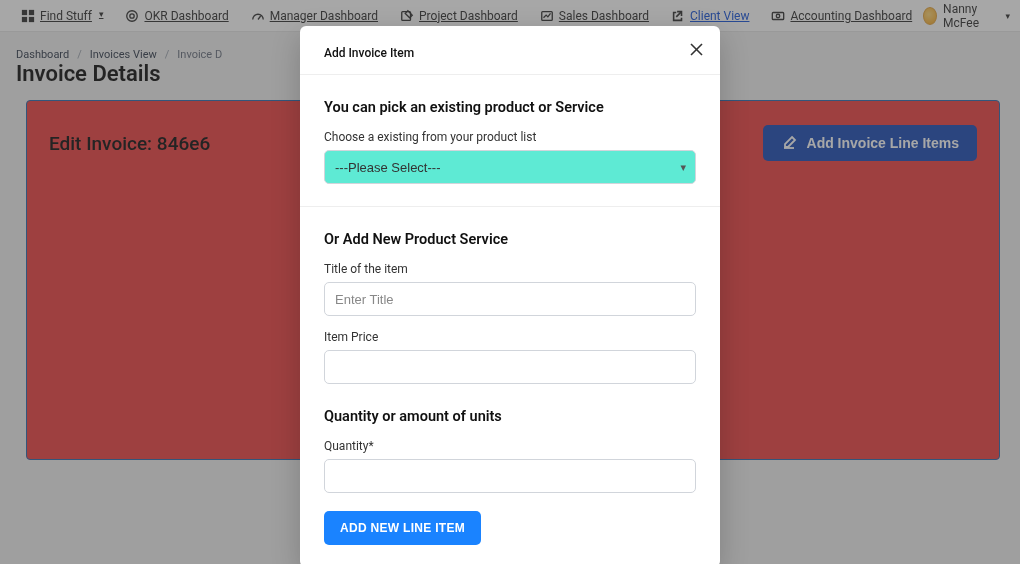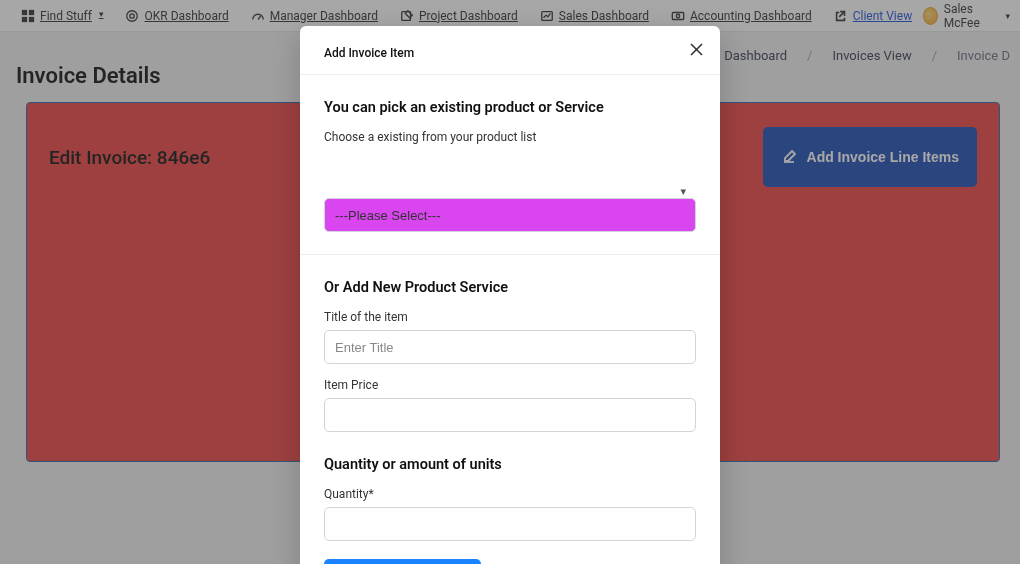--- a/index.html
+++ b/index.html
@@ -9,41 +9,41 @@
   .topnav { height: 32px; background: #fff; border-bottom: 1px solid #e5e5e5; display: flex; align-items: center; padding: 0 10px; font-size: 12px; color: #333; }
   .nav-item { display: inline-flex; align-items: flex-start; gap: 5px; padding: 4px 10px; border: 1px solid transparent; border-radius: 4px; cursor: pointer; white-space: nowrap; text-decoration: underline; }
   .nav-item.active { color: #1a56db; }
   .nav-right { margin-left: auto; display: flex; align-items: center; gap: 6px; }
   .avatar { width: 18px; height: 18px; border-radius: 50%; background: radial-gradient(circle at 40% 40%, #ffd77a, #f5a623); display:inline-block; position:relative; border:1px solid #e2a23a; }
   .avatar::after{content:"";position:absolute;top:-2px;left:3px;right:3px;height:4px;border-radius:2px 2px 0 0;}
   .caret { font-size: 9px; margin-left: 2px; }
 
   
   .page { padding: 16px 10px 10px 16px; }
-  .breadcrumb { font-size: 13px; color: #6b7280; display: flex; gap: 20px; align-items: center; justify-content: flex-end; }
+  .breadcrumb { font-size: 11px; color: #6b7280; display: flex; gap: 8px; align-items: center; }
   .breadcrumb a { color: #374151; text-decoration: none; }
   .breadcrumb .sep { color: #9ca3af; }
   .page-title { font-size: 22px; font-weight: 600; margin-top: 0; color:#111; }
 
   .panel { margin: 14px 10px 10px 10px; border: 1px solid #2b6cb0; border-radius: 4px; background: #ef4444; min-height: 360px; padding: 24px 22px; position: relative; }
   .panel-header { display: flex; align-items: center; justify-content: space-between; }
   .panel-title { font-size: 19px; font-weight: 500; color: #111; }
-  .btn-primary-dark { background: #1e4db7; color: #fff; border: none; border-radius: 5px; padding: 22px 18px; font-size: 14px; font-weight: 600; display: inline-flex; align-items: center; gap: 10px; cursor: pointer; }
+  .btn-primary-dark { background: #1e4db7; color: #fff; border: none; border-radius: 5px; padding: 10px 18px; font-size: 14px; font-weight: 600; display: inline-flex; align-items: center; gap: 10px; cursor: pointer; }
 
   
   .overlay { position: absolute; inset: 0; background: rgba(60,60,60,0.45); display: flex; align-items: flex-start; justify-content: center; }
 
   .modal { width: 420px; margin-top: 26px; background: #fff; border-radius: 6px; box-shadow: 0 10px 30px rgba(0,0,0,0.2); padding: 20px 24px 22px 24px; position: relative; }
   .modal h2 { font-size: 12px; font-weight: 500; margin-bottom: 14px; }
   .modal .close { position: absolute; top: 16px; right: 16px; cursor: pointer; color: #333; }
   .modal hr { border: none; border-top: 1px solid #eee; margin: 0 -24px; }
   .section-label { font-size: 14.5px; font-weight: 600; margin-top: 24px; margin-bottom: 14px; color:#111; }
   .field-label { font-size: 12px; color: #333; margin-bottom: 6px; }
   .input, .select { width: 100%; height: 34px; border: 1px solid #d1d5db; border-radius: 5px; padding: 0 10px; font-size: 13px; color: #333; background:#fff; }
-  .select { appearance: none; background: #d946ef; margin-top: 48px; }
+  .select { appearance: none; background: #5eead4; }
   .select-wrap { position: relative; }
   .select-wrap .chev { position: absolute; right: 10px; top: 50%; transform: translateY(-50%); pointer-events: none; color:#555; font-size:11px;}
   .modal hr.div { margin-top: 22px; }
   .btn-blue { margin-top: 18px; background: #1a83ff; color: #fff; border: none; border-radius: 5px; padding: 10px 16px; font-size: 12px; font-weight: 700; letter-spacing: .3px; cursor: pointer; }
   ::placeholder { color: #888; }
 
   
   .cursor-deco { position: absolute; left: 620px; top: 260px; pointer-events: none; }
 
   svg { display: block; }
@@ -86,39 +86,39 @@
       </svg>
     <span>Project Dashboard</span>
   </div>
   <div class="nav-item">
     <svg class="ico" viewBox="0 0 16 16" fill="none" stroke="currentColor" stroke-width="1.5">
         <rect x="2" y="3" width="12" height="10" rx="1"></rect>
         <path d="M4 10l3-3 2 2 3-4"></path>
       </svg>
     <span>Sales Dashboard</span>
   </div>
-  <div class="nav-item">
-    <svg class="ico" viewBox="0 0 16 16" fill="none" stroke="currentColor" stroke-width="1.5">
-        <rect x="1.5" y="4" width="13" height="8" rx="1"></rect>
-        <circle cx="8" cy="8" r="2"></circle>
-      </svg>
-    <span>Accounting Dashboard</span>
-  </div>
   <div class="nav-item active">
     <svg class="ico" viewBox="0 0 16 16" fill="none" stroke="currentColor" stroke-width="1.8">
         <path d="M7 3h5v5"></path>
         <path d="M12 3L6 9"></path>
         <path d="M12 10v3H3V4h3"></path>
       </svg>
     <span>Client View</span>
   </div>
+  <div class="nav-item">
+    <svg class="ico" viewBox="0 0 16 16" fill="none" stroke="currentColor" stroke-width="1.5">
+        <rect x="1.5" y="4" width="13" height="8" rx="1"></rect>
+        <circle cx="8" cy="8" r="2"></circle>
+      </svg>
+    <span>Accounting Dashboard</span>
+  </div>
 
   <div class="nav-right">
     <span class="avatar"></span>
-    <span>Sales McFee</span>
+    <span>Nanny McFee</span>
     <span class="caret">▾</span>
   </div>
 </div>
 
 <div class="page">
   <div class="breadcrumb">
     <a href="#">Dashboard</a>
     <span class="sep">/</span>
     <a href="#">Invoices View</a>
     <span class="sep">/</span>

